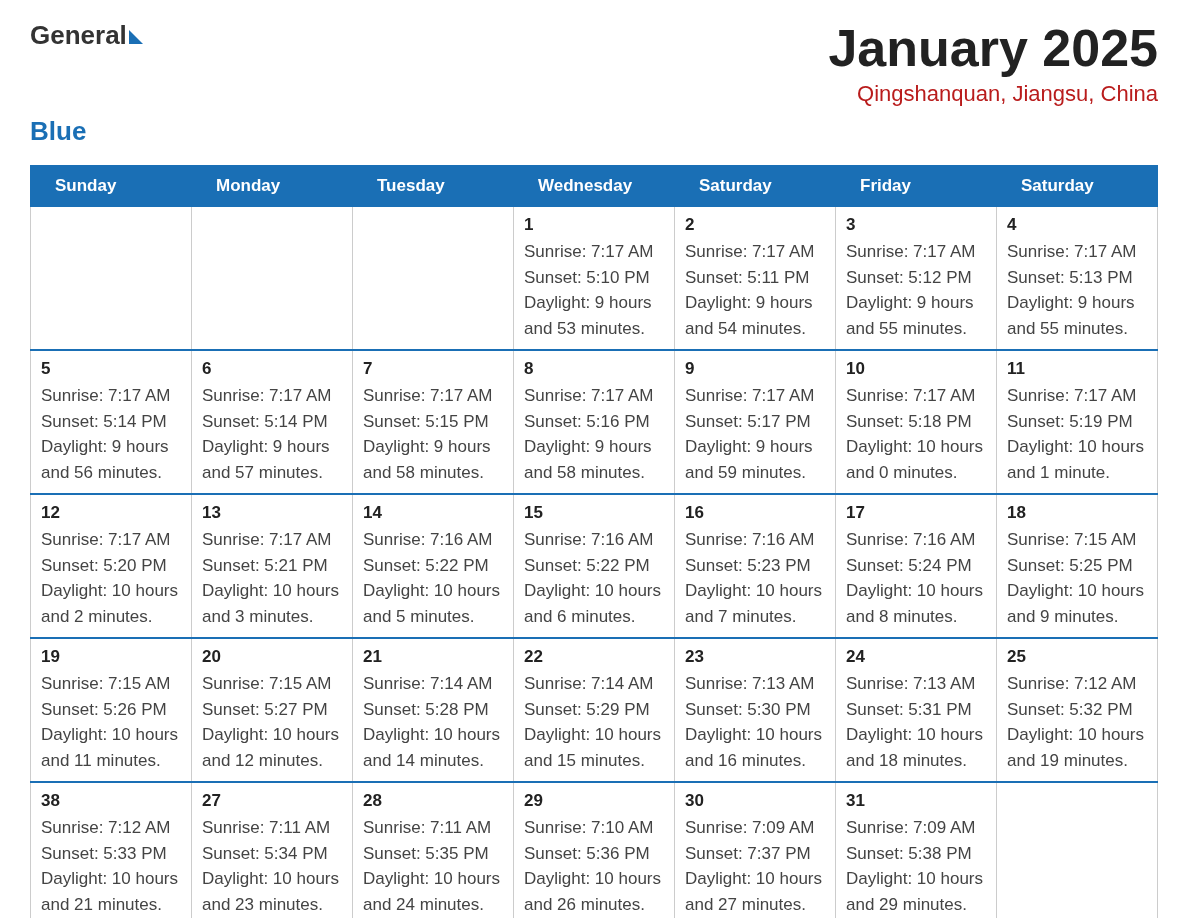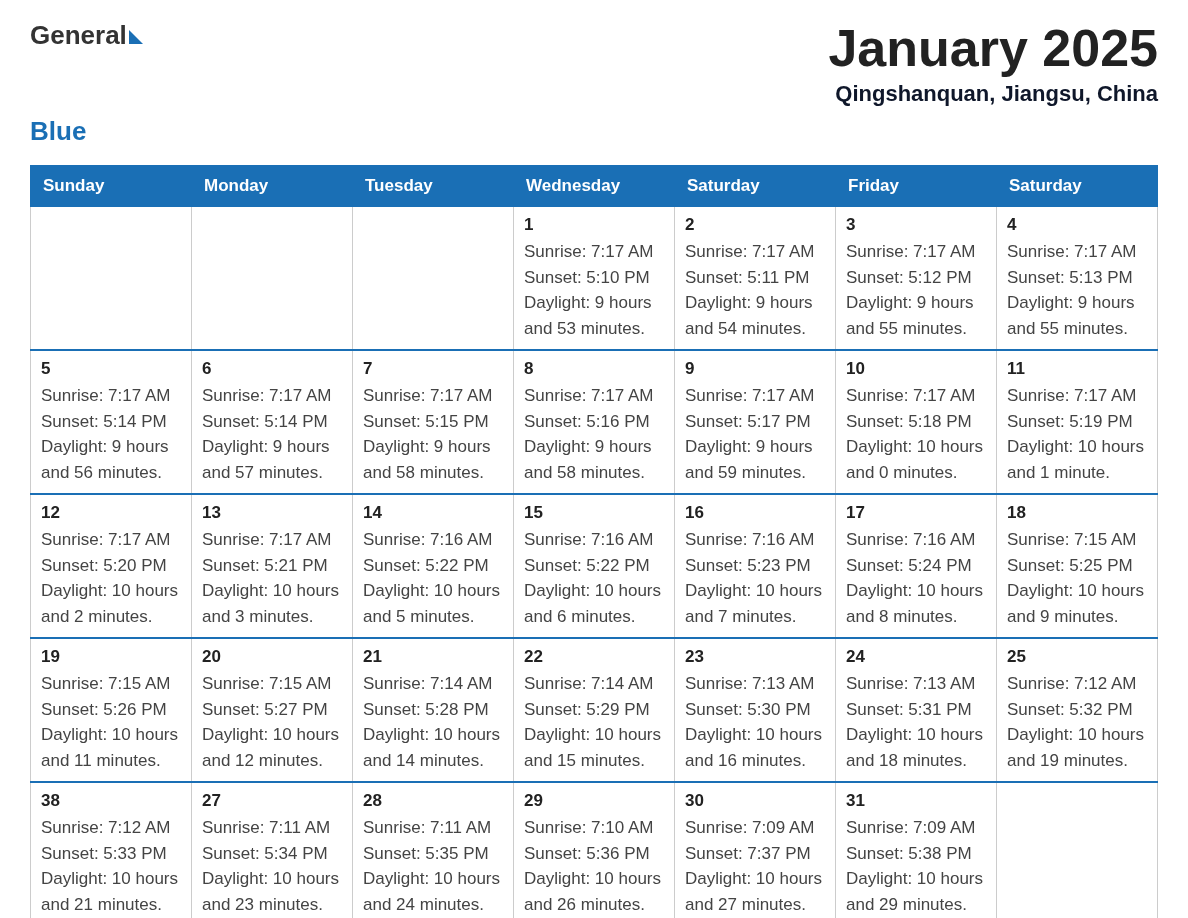--- a/index.html
+++ b/index.html
@@ -50,34 +50,33 @@
       text-align: right;
     }
     .calendar-title {
       font-size: 52px;
       font-weight: bold;
       color: #222;
       line-height: 1.1;
     }
     .calendar-subtitle {
       font-size: 22px;
-      color: #0f172a;
+      color: #b91c1c;
       margin-top: 4px;
-      font-weight: bold;
     }
     table {
       width: 100%;
       border-collapse: collapse;
     }
     thead tr th {
       background-color: #1a6fb5;
       color: #fff;
       font-size: 17px;
       font-weight: bold;
-      padding: 10px 12px;
+      padding: 10px 24px;
       text-align: left;
       border: 1px solid #1a6fb5;
     }
     tbody tr td {
       vertical-align: top;
       padding: 8px 10px;
       border: 1px solid #ccc;
       width: 14.28%;
       min-height: 100px;
       font-size: 13px;

